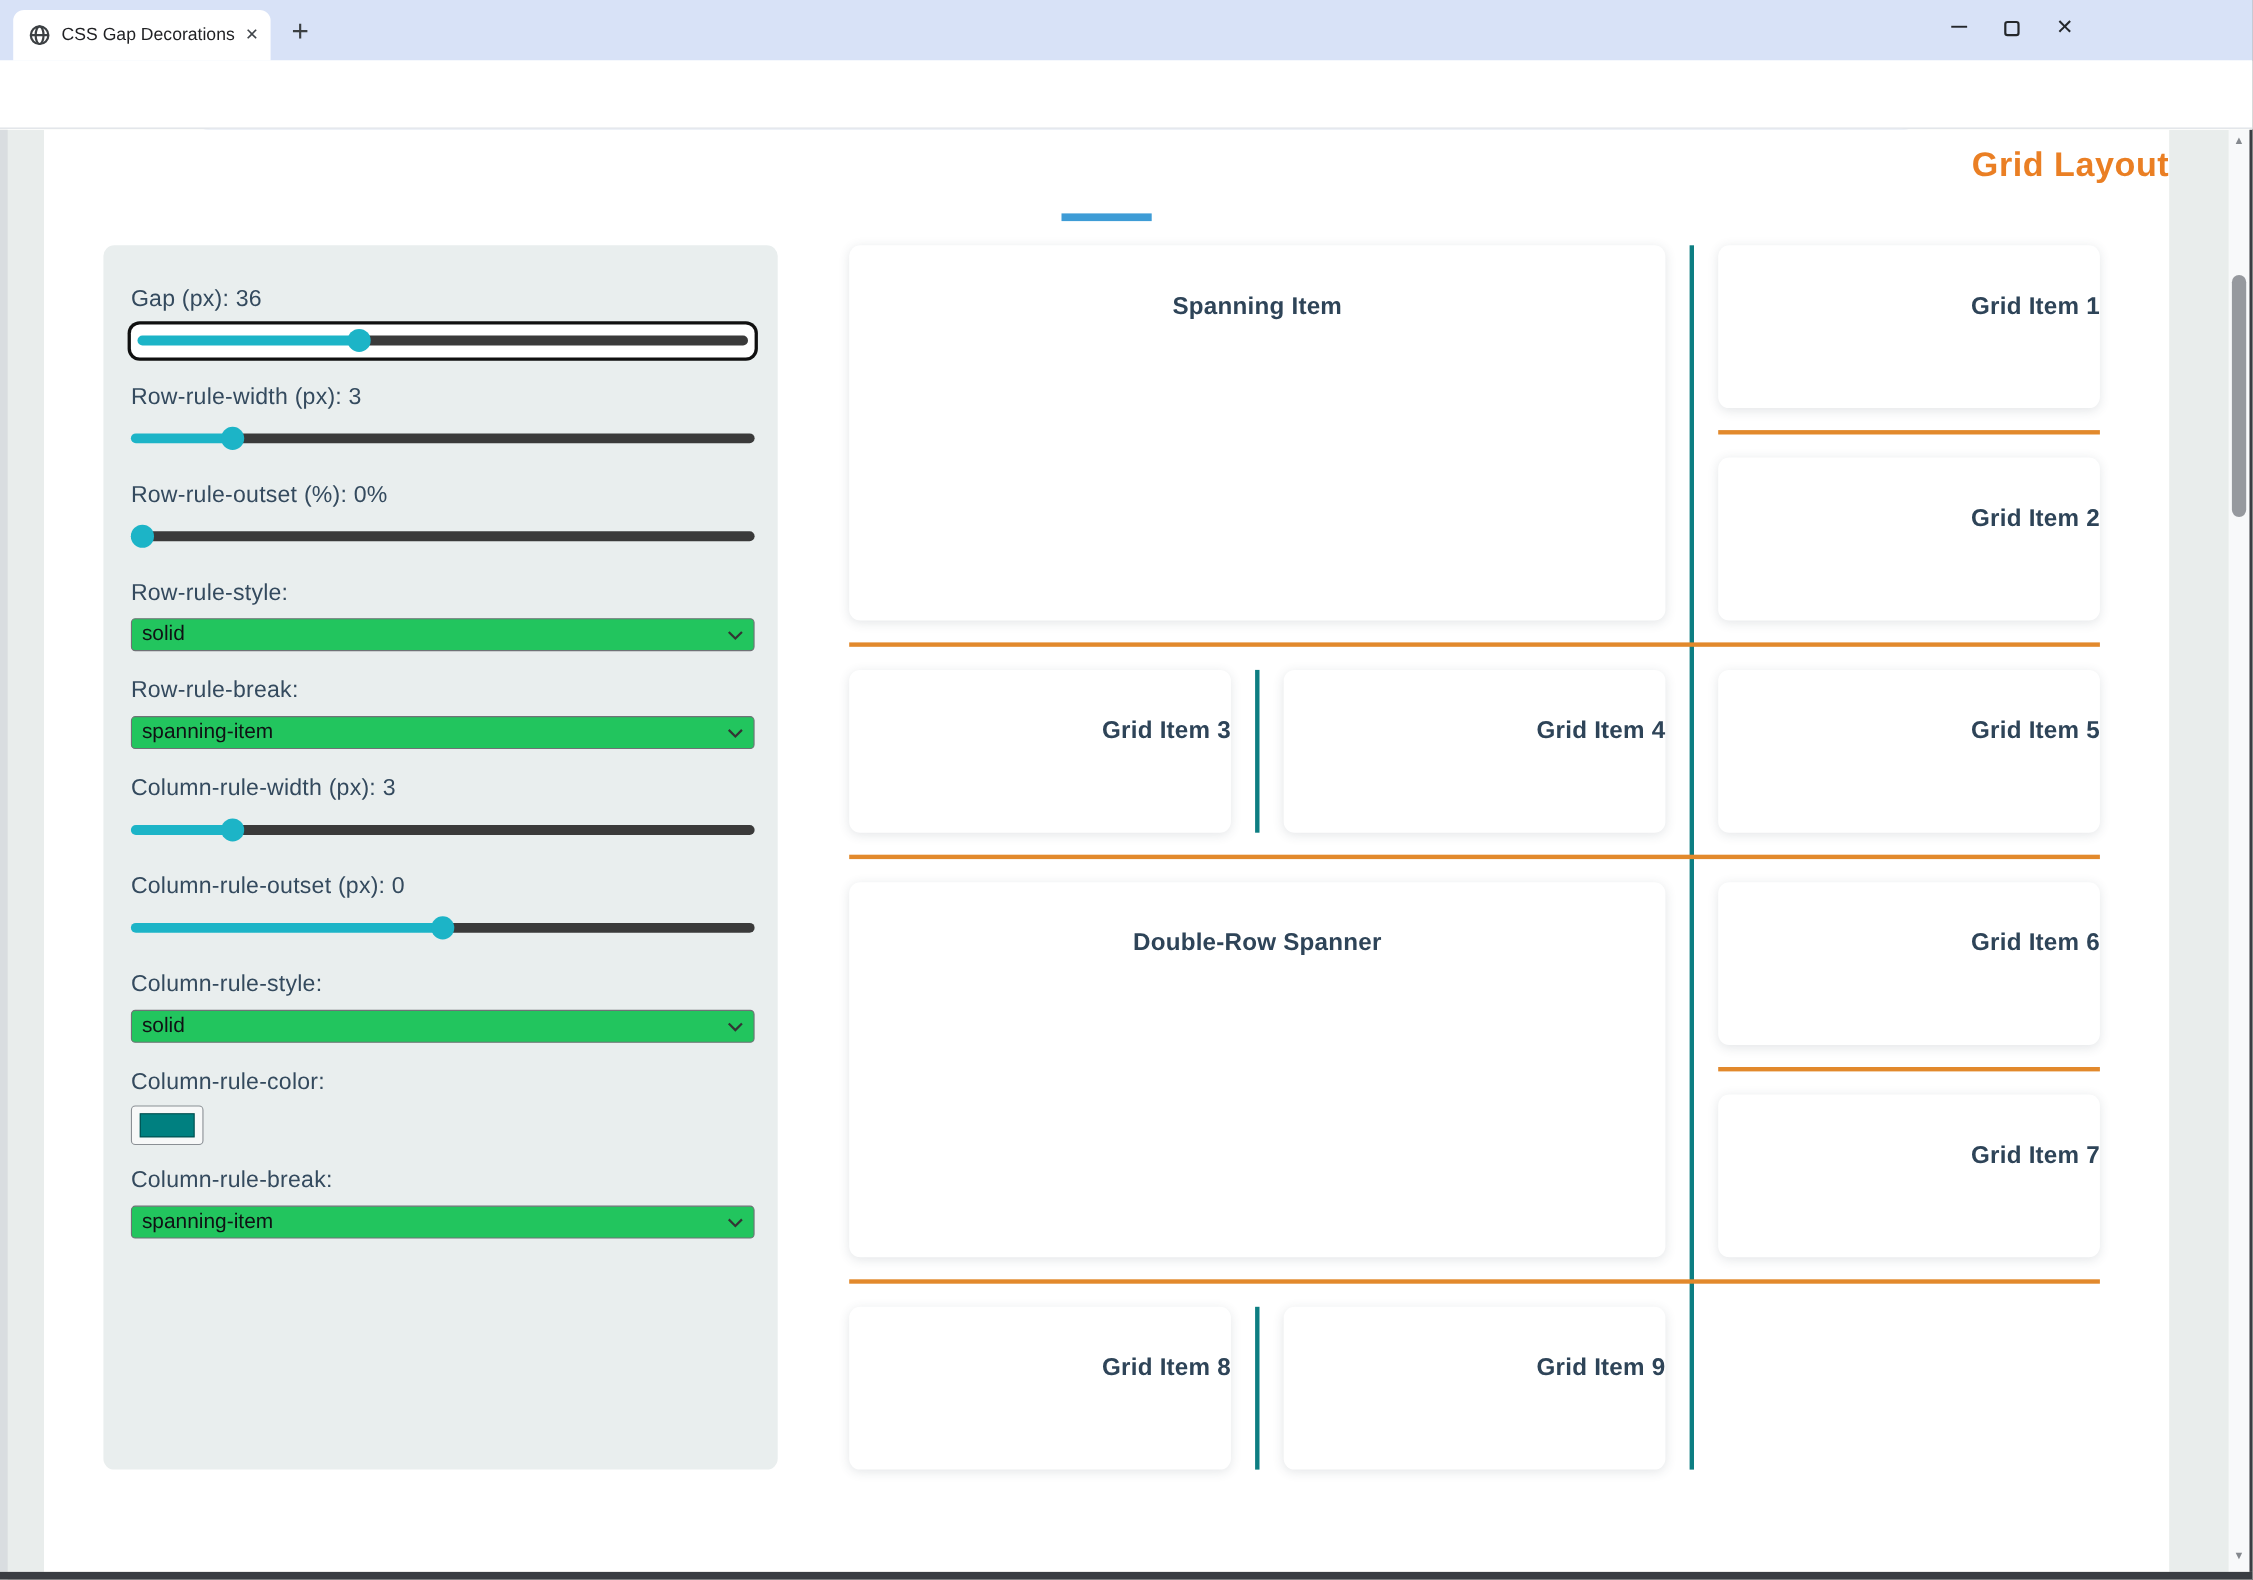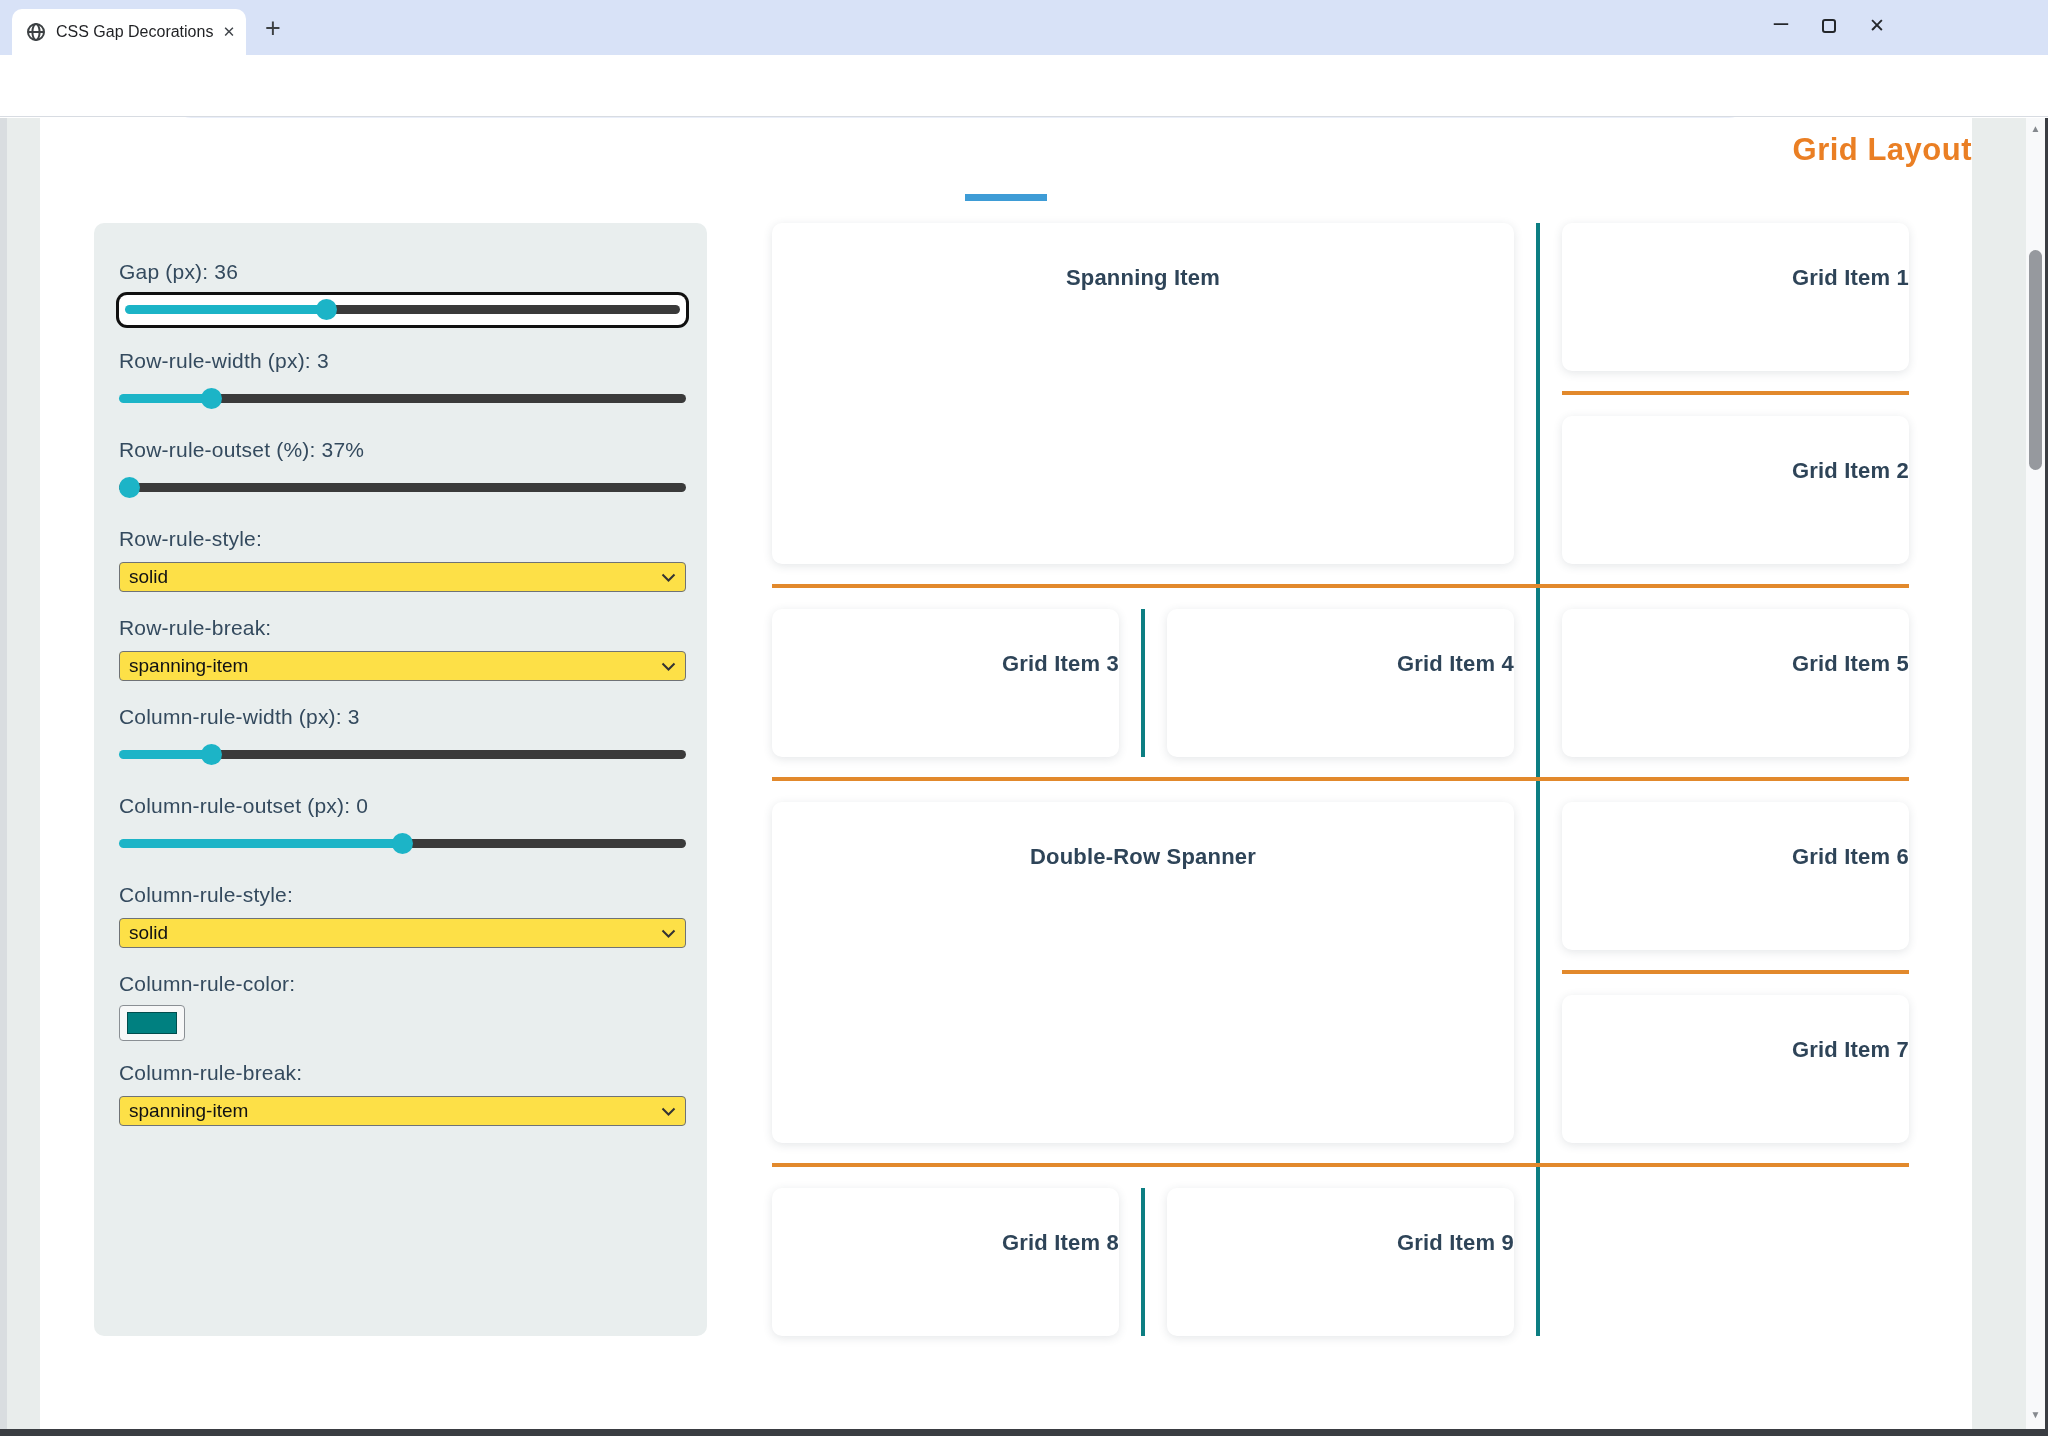--- a/index.html
+++ b/index.html
@@ -58,21 +58,21 @@
   .group.color .ctl-label{margin-bottom:8px;}
 
   .slider{position:relative;height:30px;margin-bottom:23px;}
   .slider .track{position:absolute;left:0;right:0;top:10px;height:9px;border-radius:5px;
     background:linear-gradient(90deg,#1cb4c7 0 calc(var(--pct) * 1%),#3a3a3a calc(var(--pct) * 1%));}
   .slider .thumb{position:absolute;top:4px;width:21px;height:21px;border-radius:50%;background:#1cb4c7;
     left:calc((100% - 21px) * var(--pct) / 100);}
   .slider.focused{box-shadow:0 0 0 3px #101010;border-radius:8px;background:#fff;}
   .slider.focused .track{left:6px;right:6px;}
 
-  .select{position:relative;height:30px;border:1px solid #6f7276;border-radius:4px;background:#fde047;margin-bottom:23px;
+  .select{position:relative;height:30px;border:1px solid #6f7276;border-radius:4px;background:#22c55e;margin-bottom:23px;
     font-size:19px;color:#101114;line-height:28px;padding:0 30px 0 9px;white-space:nowrap;overflow:hidden;}
   .select .chev{position:absolute;right:9px;top:10px;}
 
   .swatch-btn{width:66px;height:36px;border:1px solid #8a8f94;border-radius:4px;background:#f7f8f8;padding:6px 7px;margin-bottom:19px;}
   .swatch{width:100%;height:100%;border:1px solid rgba(0,0,0,.4);}
 
   
   .card{position:absolute;background:#fff;border-radius:10px;box-shadow:0 2px 10px rgba(45,60,80,.13);
     text-align:center;padding-top:42px;font-size:22px;font-weight:700;color:#2e4458;letter-spacing:.2px;}
   .w1{width:347px;}  .w2{width:742px;}
@@ -148,21 +148,21 @@
 
       <div class="group">
         <div class="ctl-label">Row-rule-width (px): 3</div>
         <div class="slider" style="--pct: 15;">
           <div class="track"></div>
           <div class="thumb"></div>
         </div>
       </div>
 
       <div class="group">
-        <div class="ctl-label">Row-rule-outset (%): 37%</div>
+        <div class="ctl-label">Row-rule-outset (%): 0%</div>
         <div class="slider" style="--pct: 0;">
           <div class="track"></div>
           <div class="thumb"></div>
         </div>
       </div>
 
       <div class="group">
         <div class="ctl-label">Row-rule-style:</div>
         <div class="select"><span>solid</span>
           <svg class="chev" width="15" height="10" viewBox="0 0 15 10">

